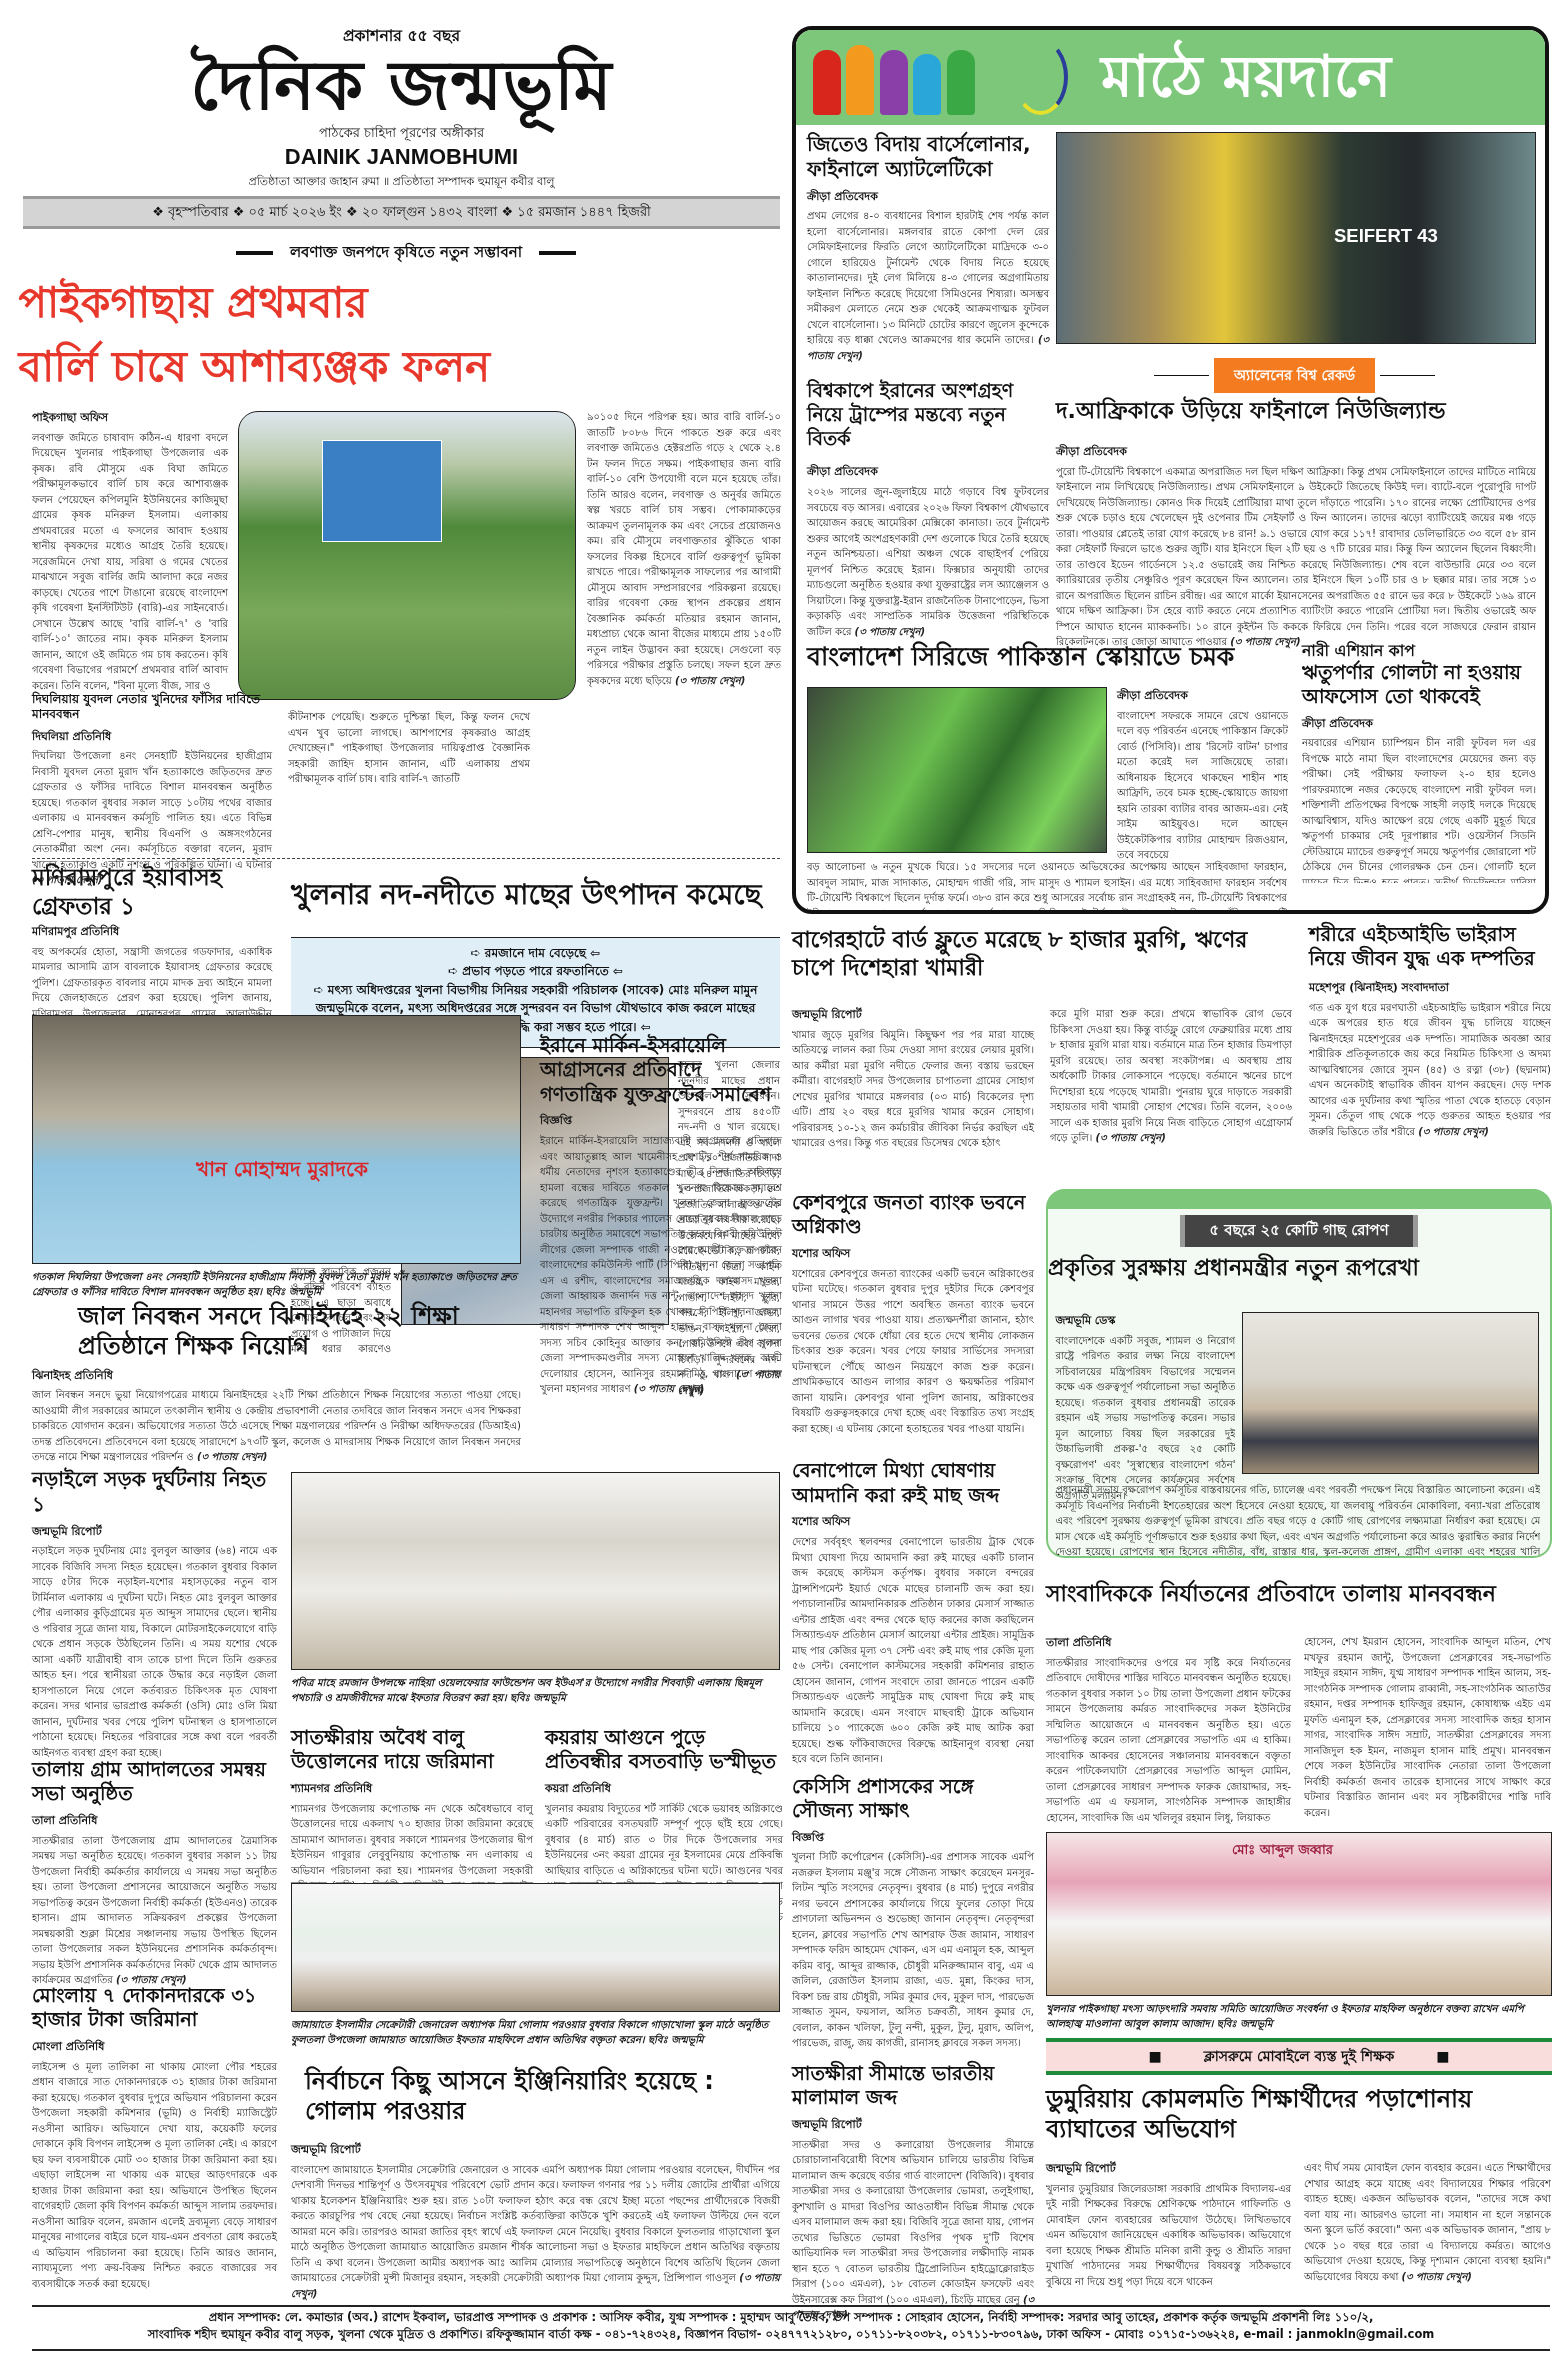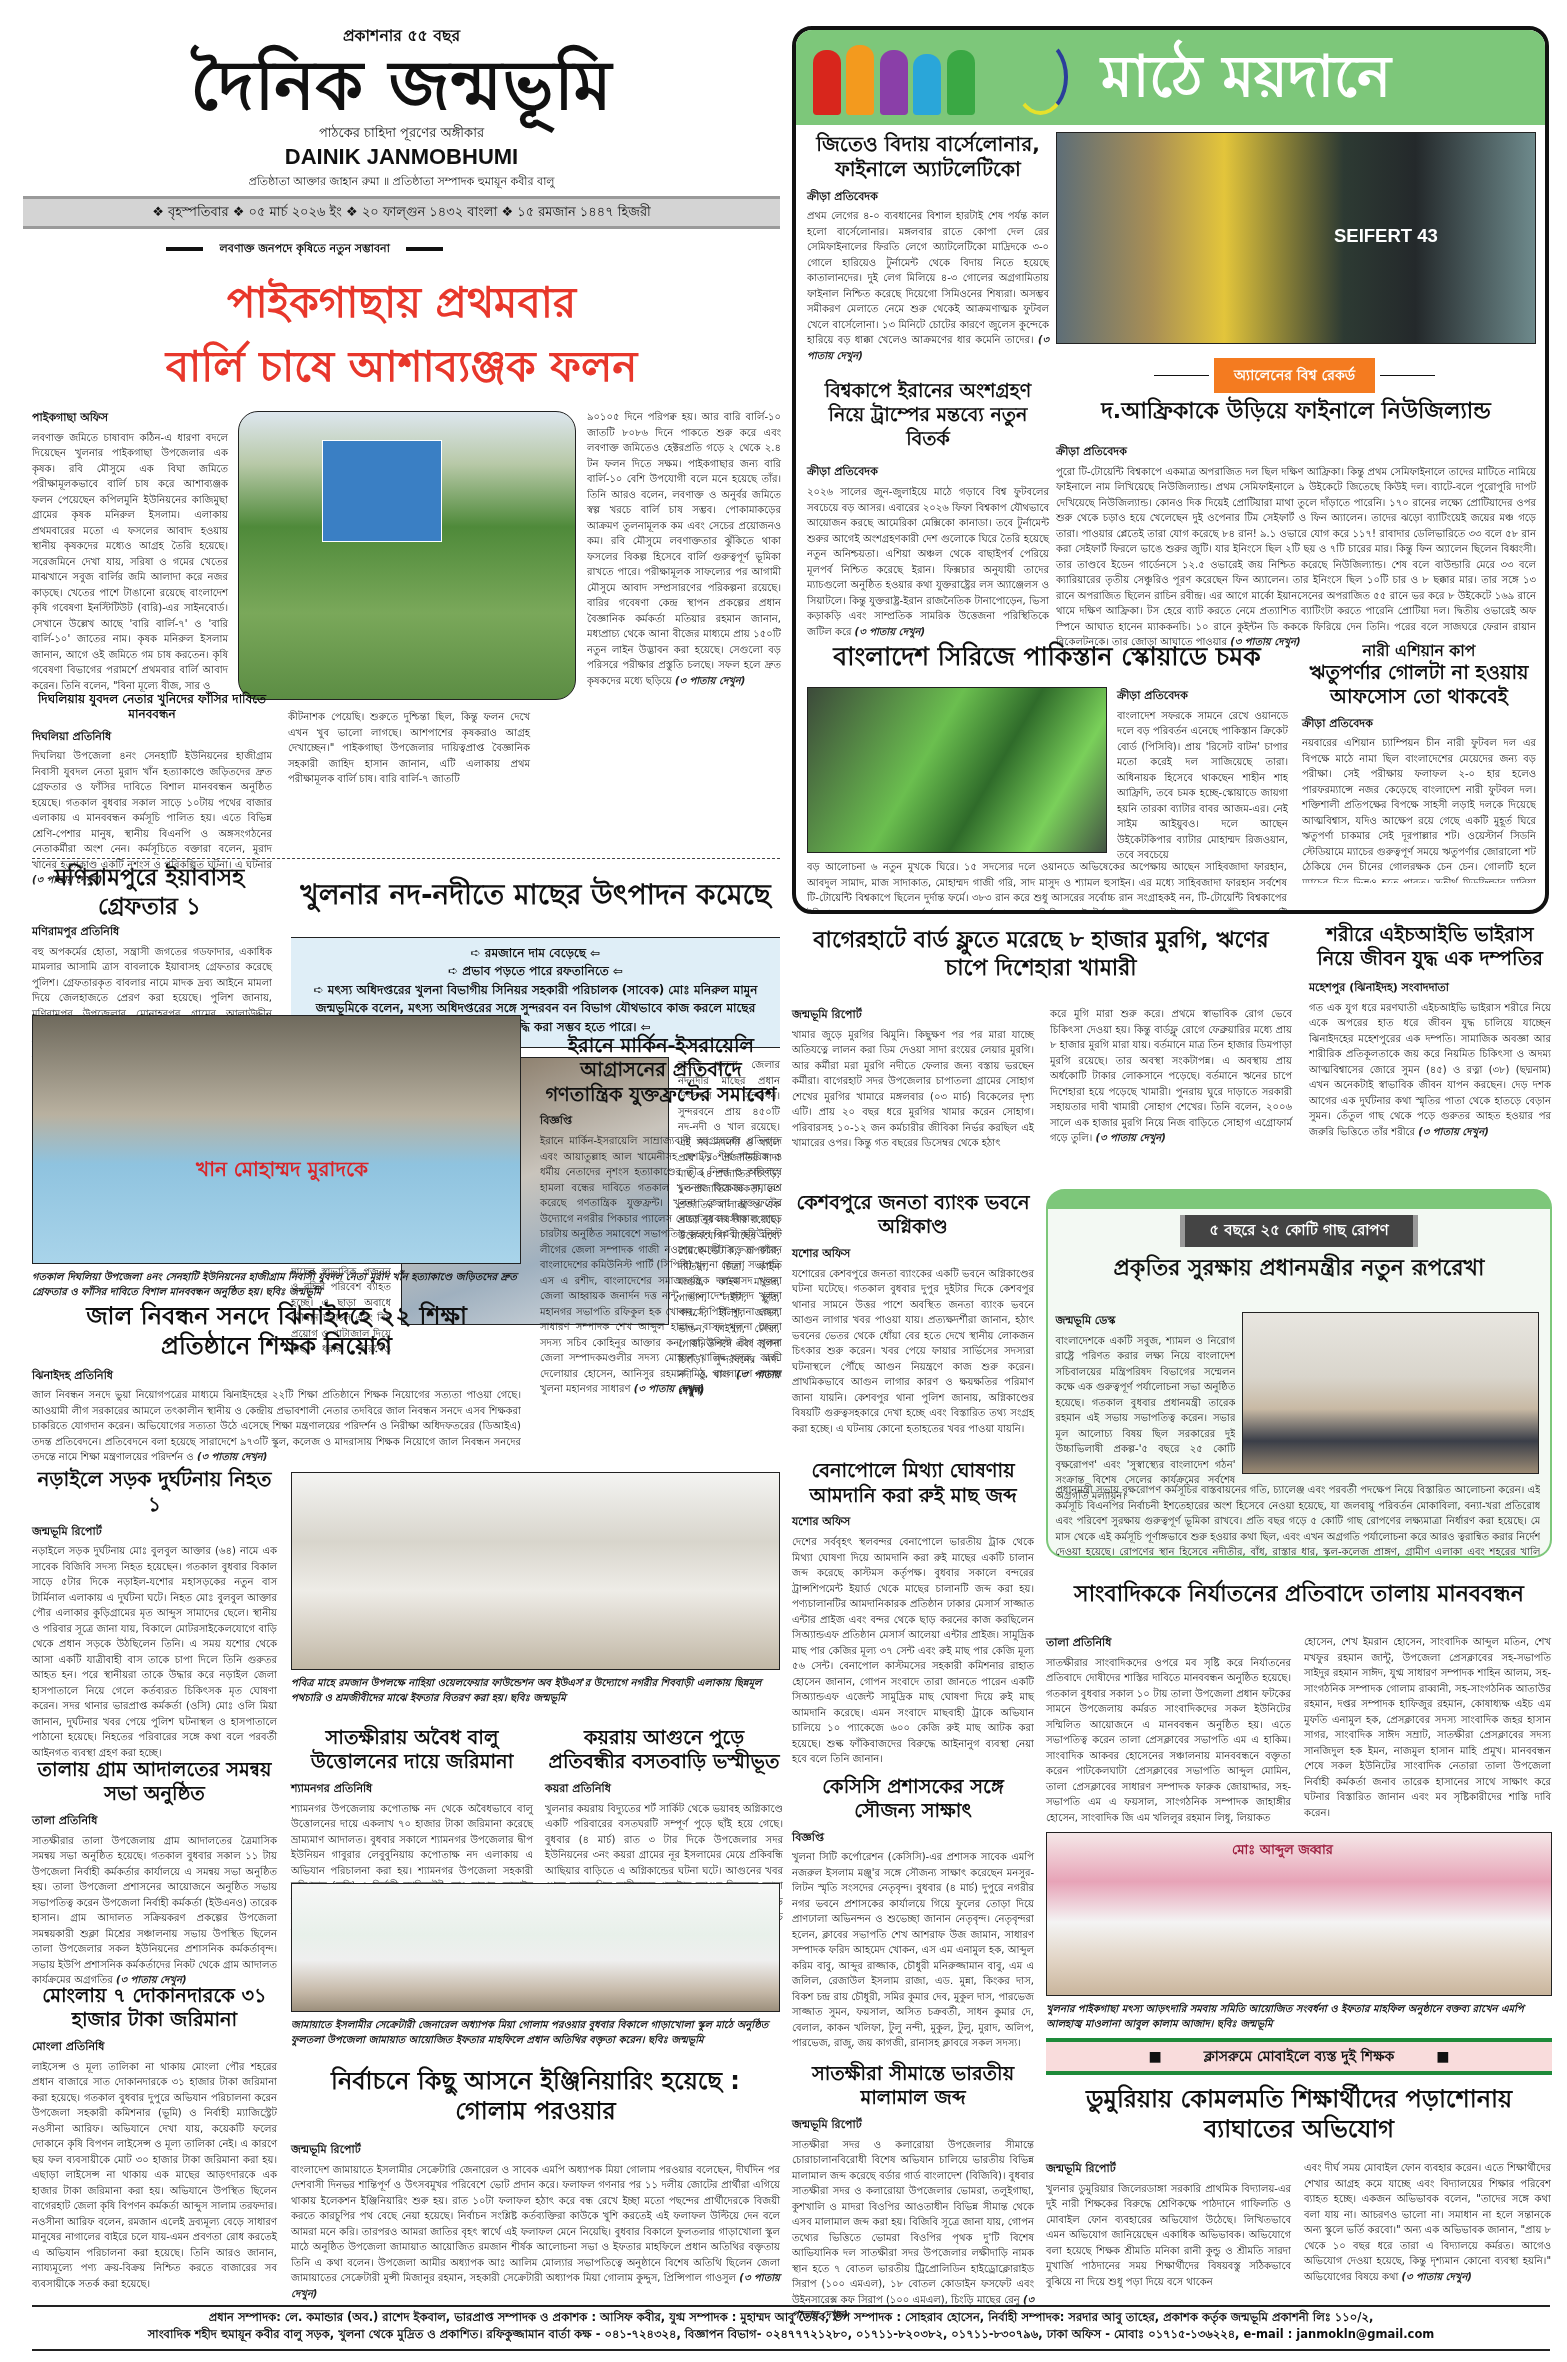--- a/index.html
+++ b/index.html
@@ -1,18 +1,18 @@
 <!DOCTYPE html>
 <html style="font-size:14.8px"><head>
 <meta charset="utf-8">
 <style>
 *{box-sizing:border-box;margin:0;padding:0}
 body{width:1567px;height:2363px;background:#fff;font-family:"DejaVu Sans",sans-serif;color:#111;position:relative;overflow:hidden}
 .abs{position:absolute}
-.hd{font-weight:bold;text-align:center;line-height:1.25;color:#111}
+.hd{font-weight:bold;text-align:left;line-height:1.25;color:#111}
 .by{font-weight:bold;font-size:11px;margin-bottom:1.8px}
 .bd{font-size:10px;line-height:1.55;text-align:justify;color:#222}
 .more{font-style:italic;font-weight:bold}
 .photo{background:linear-gradient(135deg,#6c8a5a,#a8b88c 50%,#546b45);border:1.8px solid #222}
 .cap{font-size:10px;font-style:italic;font-weight:bold;line-height:1.5}
 .dash{border-top:1.8px dashed #444}
 .rule{border-top:2.8px solid #222}
 </style>
 </head>
 <body>
@@ -21,21 +21,21 @@
   <div data-name="anniversary-label" style="font-size:15.7px;font-weight:bold">প্রকাশনার ৫৫ বছর</div>
   <div data-name="newspaper-title" style="font-size:68px;font-weight:900;line-height:1.05;letter-spacing:0.9px">দৈনিক জন্মভূমি</div>
   <div data-name="tagline" style="font-size:13px;margin-top:1.8px">পাঠকের চাহিদা পূরণের অঙ্গীকার</div>
   <div data-name="newspaper-title-english" style="font-family:'Liberation Sans',sans-serif;font-size:22px;font-weight:bold">DAINIK JANMOBHUMI</div>
   <div data-name="founders" style="font-size:11px;margin-top:2.8px">প্রতিষ্ঠাতা আক্তার জাহান রুমা ॥ প্রতিষ্ঠাতা সম্পাদক হুমায়ূন কবীর বালু</div>
 </div>
 <div class="abs" data-name="date-bar" style="left:23px;top:196px;width:757px;height:33px;background:#d4d4d4;border-top:3.7px solid #9a9a9a;border-bottom:3.7px solid #9a9a9a;font-size:13px;text-align:center;line-height:26px">
   <span data-name="dateline">❖ বৃহস্পতিবার ❖ ০৫ মার্চ ২০২৬ ইং ❖ ২০ ফাল্গুন ১৪৩২ বাংলা ❖ ১৫ রমজান ১৪৪৭ হিজরী</span>
 </div>
 
-<div class="abs" data-name="lead-kicker" style="left:166px;top:240px;width:480px;text-align:left;font-size:11px;font-weight:bold">
+<div class="abs" data-name="lead-kicker" style="left:166px;top:240px;width:480px;text-align:center;font-size:15px;font-weight:bold">
   <span style="display:inline-block;width:37px;border-top:4.6px solid #111;vertical-align:middle;margin-right:16.6px"></span><span>লবণাক্ত জনপদে কৃষিতে নতুন সম্ভাবনা</span><span style="display:inline-block;width:37px;border-top:4.6px solid #111;vertical-align:middle;margin-left:16.6px"></span>
 </div>
 <div class="abs hd" data-name="lead-headline-1" style="left:18.5px;top:277px;width:766px;font-size:42px;color:#e8372b">পাইকগাছায় প্রথমবার</div>
 <div class="abs hd" data-name="lead-headline-2" style="left:18.5px;top:341px;width:766px;font-size:42px;color:#e8372b">বার্লি চাষে আশাব্যঞ্জক ফলন</div>
 
 <div class="abs" data-name="lead-col-1" style="left:32px;top:409px;width:196px">
   <div class="by" data-name="byline">পাইকগাছা অফিস</div>
   <div class="bd" data-name="lead-body-1">লবণাক্ত জমিতে চাষাবাদ কঠিন-এ ধারণা বদলে দিয়েছেন খুলনার পাইকগাছা উপজেলার এক কৃষক। রবি মৌসুমে এক বিঘা জমিতে পরীক্ষামূলকভাবে বার্লি চাষ করে আশাব্যঞ্জক ফলন পেয়েছেন কপিলমুনি ইউনিয়নের কাজিমুছা গ্রামের কৃষক মনিরুল ইসলাম। এলাকায় প্রথমবারের মতো এ ফসলের আবাদ হওয়ায় স্থানীয় কৃষকদের মধ্যেও আগ্রহ তৈরি হয়েছে। সরেজমিনে দেখা যায়, সরিষা ও গমের খেতের মাঝখানে সবুজ বার্লির জমি আলাদা করে নজর কাড়ছে। খেতের পাশে টাঙানো রয়েছে বাংলাদেশ কৃষি গবেষণা ইনস্টিটিউট (বারি)-এর সাইনবোর্ড। সেখানে উল্লেখ আছে 'বারি বার্লি-৭' ও 'বারি বার্লি-১০' জাতের নাম। কৃষক মনিরুল ইসলাম জানান, আগে ওই জমিতে গম চাষ করতেন। কৃষি গবেষণা বিভাগের পরামর্শে প্রথমবার বার্লি আবাদ করেন। তিনি বলেন, "বিনা মূল্যে বীজ, সার ও</div>
 </div>
 <div class="abs photo" data-name="barley-field-photo" style="left:238px;top:411px;width:338px;height:289px;border-radius:20px;background:linear-gradient(180deg,#dde6ee 0%,#b8c9a8 18%,#4f8a3a 40%,#7aa85a 70%,#5c8d44 100%)">

